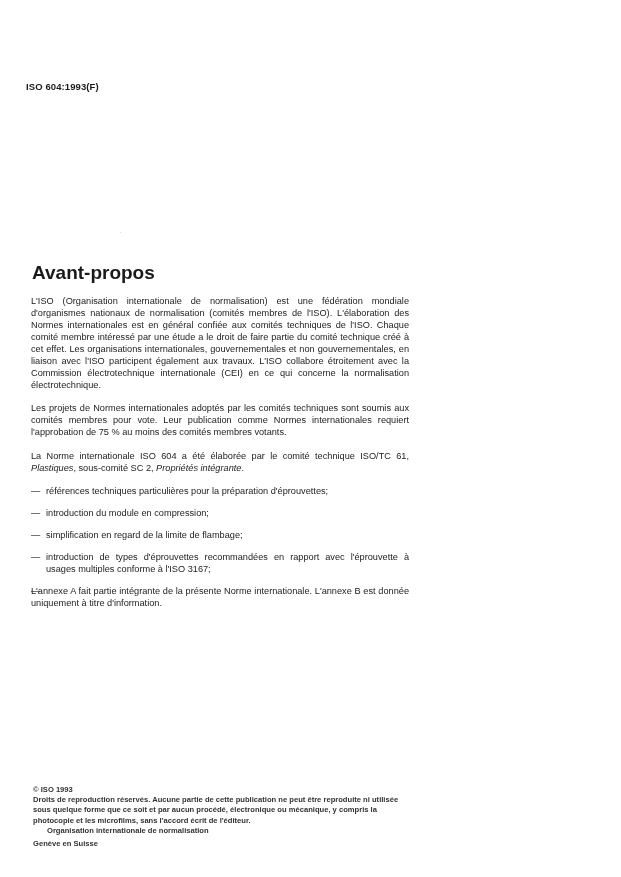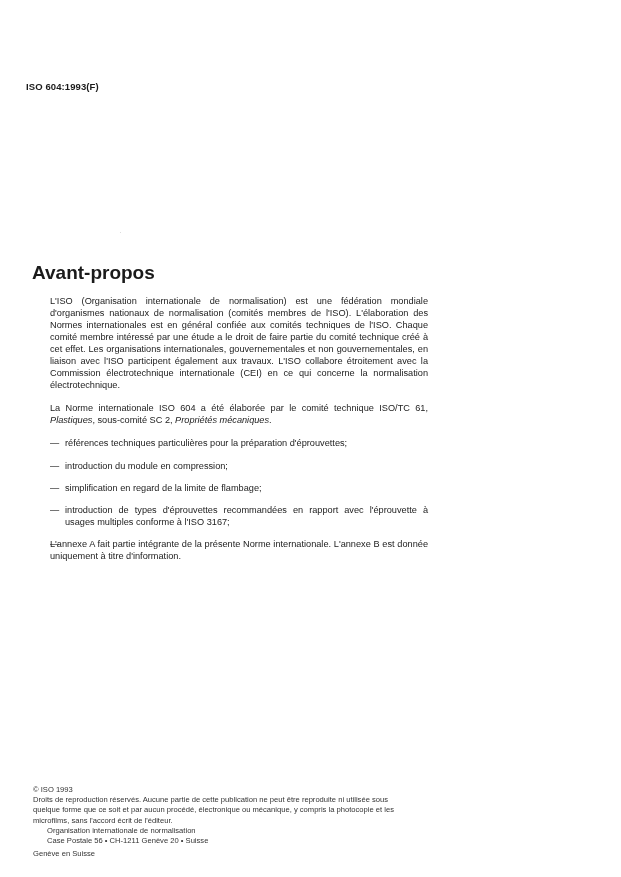--- a/index.html
+++ b/index.html
@@ -1,59 +1,59 @@
 <!DOCTYPE html>
 <html><head>
   <meta charset="utf-8">
   <style>
     html, body { margin: 0; padding: 0; background: #ffffff; }
     body { width: 621px; height: 877px; position: relative; overflow: hidden;
            font-family: "Liberation Sans", sans-serif; color: #1a1a1a; }
     .page { position: absolute; left: 0; top: 0; width: 621px; height: 877px; margin-top: 44px; }
     .doc-id { position: absolute; left: 26px; top: 37px; font-size: 9.5px; font-weight: bold; letter-spacing: 0.1px; }
     .heading { position: absolute; left: 32px; top: 218px; font-size: 19px; font-weight: bold; }
-    .body { position: absolute; left: 50px; top: 251px; width: 378px; font-size: 9.2px; line-height: 12.05px; color: #222; }
+    .body { position: absolute; left: 31px; top: 251px; width: 378px; font-size: 9.2px; line-height: 12.05px; color: #222; }
     .body p { margin: 0 0 11px 0; text-align: justify; text-align-last: left; }
     .body p.tight { margin-bottom: 8px; }
     .list { margin: 0 0 9px 0; padding: 0; list-style: none; }
     .list li { position: relative; padding-left: 15px; margin-bottom: 10px; text-align: justify; }
     .list li .dash { position: absolute; left: 0; top: 0; }
-    .copyright { position: absolute; left: 33px; top: 741px; width: 378px; font-size: 7.6px; line-height: 10.2px; color: #333; }
+    .copyright { position: absolute; left: 33px; top: 741px; width: 378px; font-size: 7.6px; line-height: 10.2px; color: #333; font-weight: bold; }
     .copyright .indent { padding-left: 14px; }
     .copyright .printed { margin-top: 3px; }
     .page-num { position: absolute; left: 34px; top: 845px; font-size: 7.5px; color: #444; }
     .dot { position: absolute; left: 120px; top: 188px; width: 1px; height: 1px; background: #ddd; }
     em { }
   </style>
 </head>
 <body>
 
 <div class="page">
   <div class="doc-id">ISO 604:1993(F)</div>
   <div class="dot"></div>
 
   <div class="heading">Avant-propos</div>
 
   <div class="body">
     <p>L'ISO (Organisation internationale de normalisation) est une fédération mondiale d'organismes nationaux de normalisation (comités membres de l'ISO). L'élaboration des Normes internationales est en général confiée aux comités techniques de l'ISO. Chaque comité membre intéressé par une étude a le droit de faire partie du comité technique créé à cet effet. Les organisations internationales, gouvernementales et non gouvernementales, en liaison avec l'ISO participent également aux travaux. L'ISO collabore étroitement avec la Commission électrotechnique internationale (CEI) en ce qui concerne la normalisation électrotechnique.</p>
-    <p><span>La Norme internationale ISO 604 a été élaborée par le comité technique ISO/TC 61, </span><em>Plastiques</em><span>, sous-comité SC 2, </span><em>Propriétés mécaniques</em><span>.</span></p>
+    <p>Les projets de Normes internationales adoptés par les comités techniques sont soumis aux comités membres pour vote. Leur publication comme Normes internationales requiert l'approbation de 75 % au moins des comités membres votants.</p>
+    <p><span>La Norme internationale ISO 604 a été élaborée par le comité technique ISO/TC 61, </span><em>Plastiques</em><span>, sous-comité SC 2, </span><em>Propriétés intégrante</em><span>.</span></p>
 
     <ul class="list">
       <li><span class="dash">—</span><span>références techniques particulières pour la préparation d'éprouvettes;</span></li>
       <li><span class="dash">—</span><span>introduction du module en compression;</span></li>
       <li><span class="dash">—</span><span>simplification en regard de la limite de flambage;</span></li>
       <li><span class="dash">—</span><span>introduction de types d'éprouvettes recommandées en rapport avec l'éprouvette à usages multiples conforme à l'ISO 3167;</span></li>
       <li><span class="dash">—</span></li>
     </ul>
 
     <p>L'annexe A fait partie intégrante de la présente Norme internationale. L'annexe B est donnée uniquement à titre d'information.</p>
   </div>
 
   <div class="copyright">
     <div>©  ISO  1993</div>
     <div>Droits de reproduction réservés. Aucune partie de cette publication ne peut être reproduite ni utilisée sous quelque forme que ce soit et par aucun procédé, électronique ou mécanique, y compris la photocopie et les microfilms, sans l'accord écrit de l'éditeur.</div>
     <div class="indent">Organisation internationale de normalisation</div>
-    <div class="indent">Case Postale 56 • CH-1211 Genève 20 • Suisse</div>
     <div class="printed">Genève en Suisse</div>
   </div>
 
   <div class="page-num">ii</div>
 </div>
 
 </body></html>

